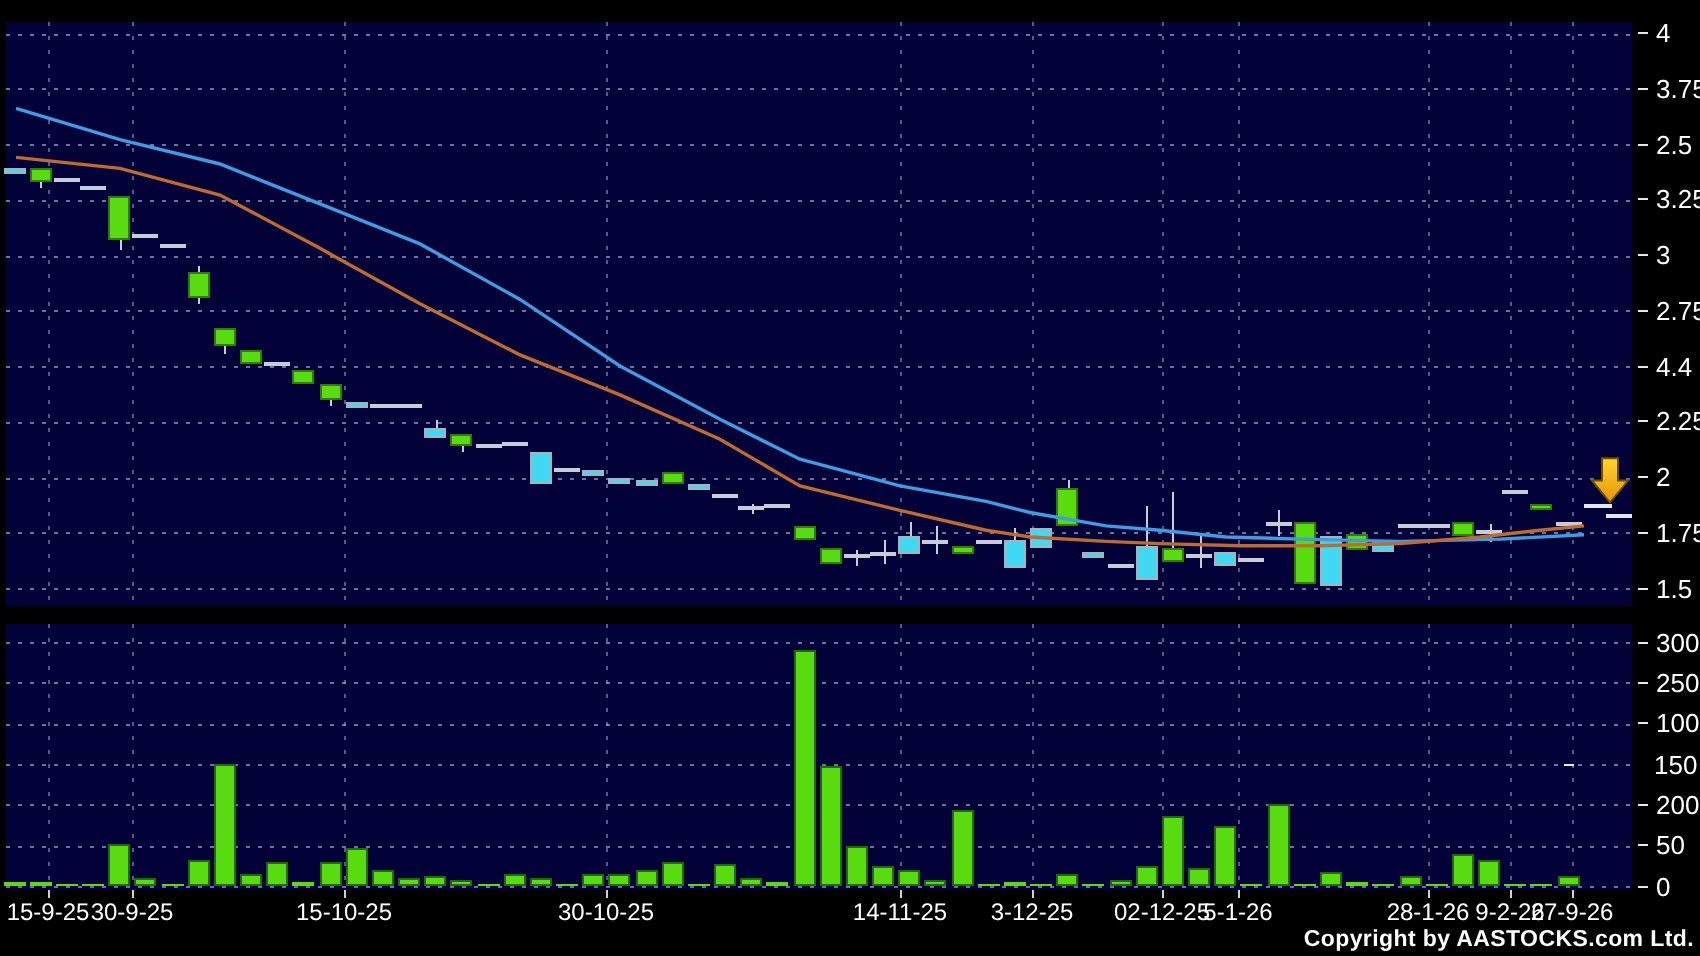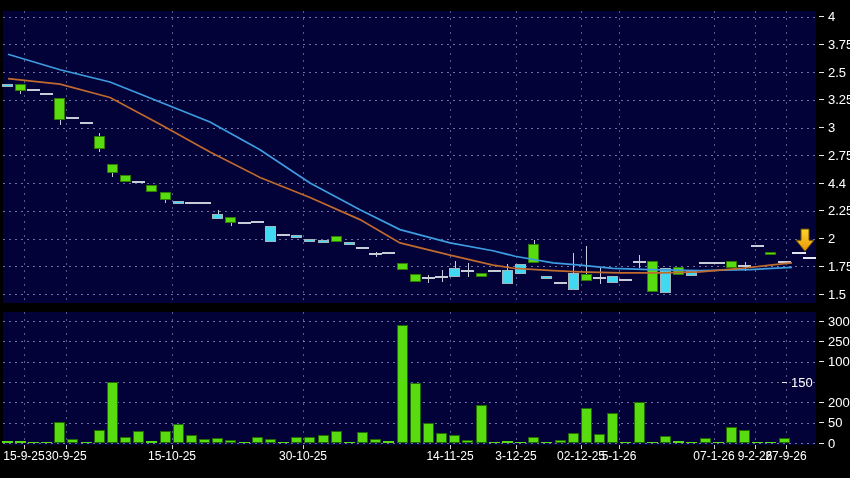--- a/index.html
+++ b/index.html
@@ -232,20 +232,21 @@
       <div class="xtickmark" style="position: absolute; left: 172px; top: 445px;"></div>
       <div class="xtickmark" style="position: absolute; left: 303px; top: 445px;"></div>
       <div class="xtickmark" style="position: absolute; left: 450px; top: 445px;"></div>
       <div class="xtickmark" style="position: absolute; left: 516px; top: 445px;"></div>
       <div class="xtickmark" style="position: absolute; left: 581px; top: 445px;"></div>
       <div class="xtickmark" style="position: absolute; left: 619px; top: 445px;"></div>
       <div class="xtickmark" style="position: absolute; left: 714px; top: 445px;"></div>
       <div class="xtickmark" style="position: absolute; left: 755px; top: 445px;"></div>
       <div class="xtickmark" style="position: absolute; left: 786px; top: 445px;"></div>
     </div>
+  <div class="copyright">Copyright by AASTOCKS.com Ltd.</div>
 <div class="ylab" style="position: absolute; left: 819px; top: 9px;">
       <span class="tdash"></span>
       <span>4</span>
     </div>
     <div class="ylab" style="position: absolute; left: 819px; top: 36.75px;">
       <span class="tdash"></span>
       <span>3.75</span>
     </div>
     <div class="ylab" style="position: absolute; left: 819px; top: 64.5px;">
       <span class="tdash"></span>
@@ -288,21 +289,21 @@
       <span>300</span>
     </div>
     <div class="ylab" style="position: absolute; left: 819px; top: 333.833px;">
       <span class="tdash"></span>
       <span>250</span>
     </div>
     <div class="ylab" style="position: absolute; left: 819px; top: 354.167px;">
       <span class="tdash"></span>
       <span>100</span>
     </div>
-    <div class="ylab" style="position: absolute; left: 782px; top: 374.5px;">
+    <div class="ylab" style="position: absolute; left: 782px; top: 374.5px; gap: 36px;">
       <span class="tdash"></span>
       <span>150</span>
     </div>
     <div class="ylab" style="position: absolute; left: 819px; top: 394.833px;">
       <span class="tdash"></span>
       <span>200</span>
     </div>
     <div class="ylab" style="position: absolute; left: 819px; top: 415.167px;">
       <span class="tdash"></span>
       <span>50</span>
@@ -312,16 +313,16 @@
       <span>0</span>
     </div>
     <div class="xlab" style="left: 24px; top: 449px;">15-9-25</div>
     <div class="xlab" style="left: 66px; top: 449px;">30-9-25</div>
     <div class="xlab" style="left: 172px; top: 449px;">15-10-25</div>
     <div class="xlab" style="left: 303px; top: 449px;">30-10-25</div>
     <div class="xlab" style="left: 450px; top: 449px;">14-11-25</div>
     <div class="xlab" style="left: 516px; top: 449px;">3-12-25</div>
     <div class="xlab" style="left: 581px; top: 449px;">02-12-25</div>
     <div class="xlab" style="left: 619px; top: 449px;">5-1-26</div>
-    <div class="xlab" style="left: 714px; top: 449px;">07-1-26</div>
+    <div class="xlab" style="left: 714px; top: 449px;">28-1-26</div>
     <div class="xlab" style="left: 755px; top: 449px;">9-2-26</div>
     <div class="xlab" style="left: 786px; top: 449px;">27-9-26</div>
   </div>
 
 </body></html>

